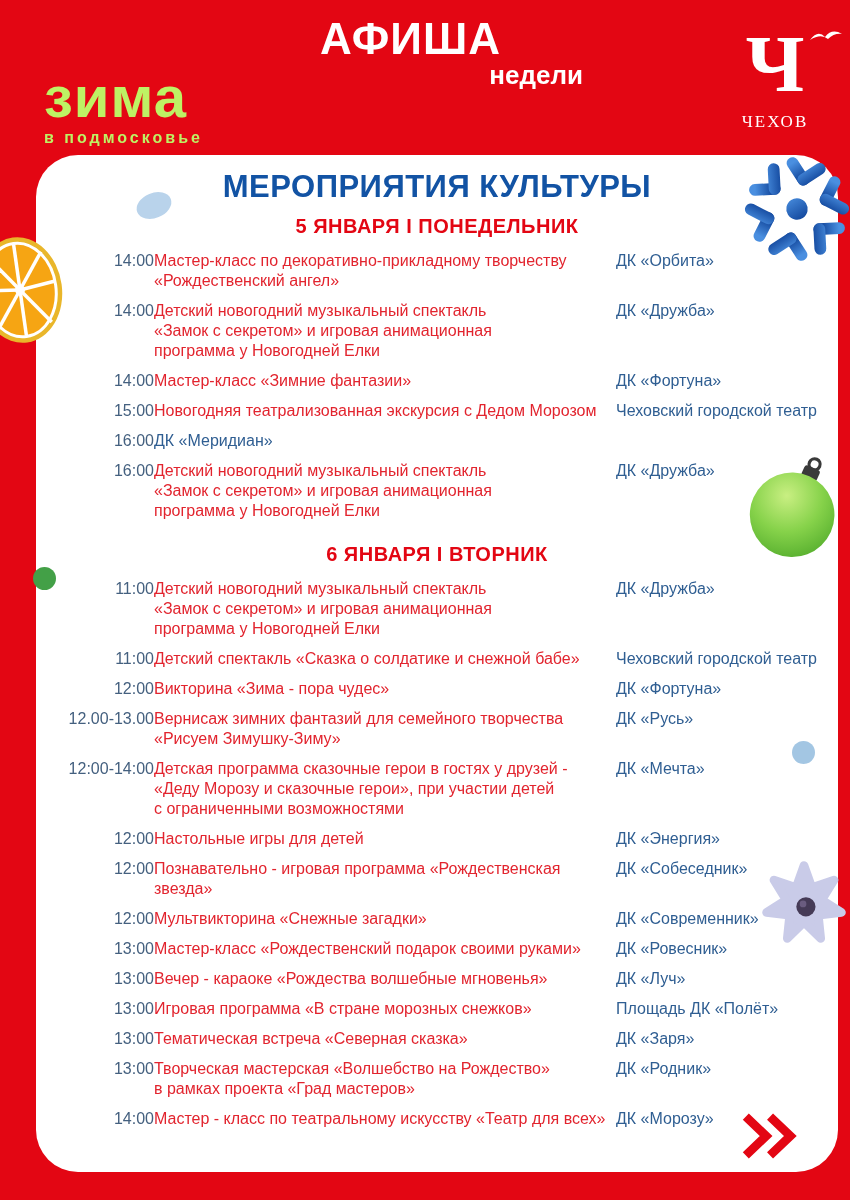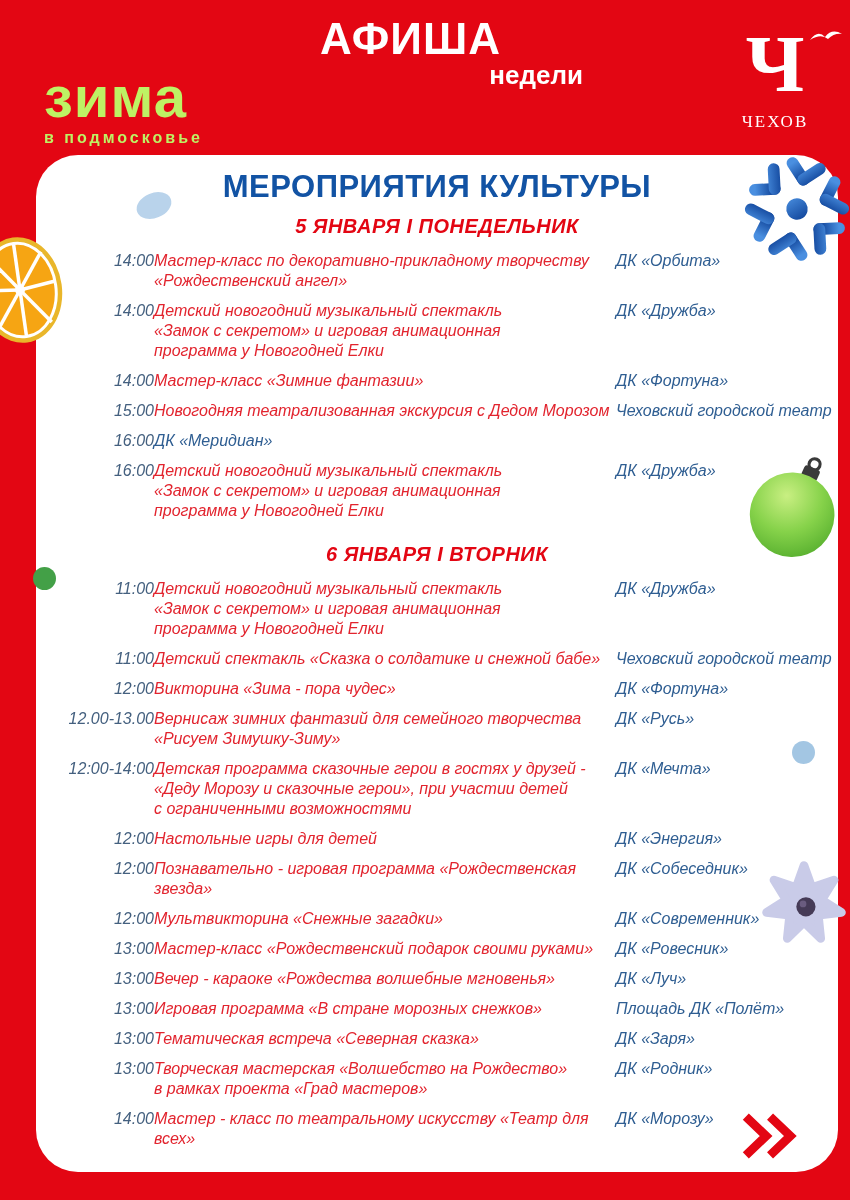--- a/index.html
+++ b/index.html
@@ -31,21 +31,21 @@
   .logo-caption { font-size:17px; font-weight:400; letter-spacing:2px; margin-top:10px; }
   
   .card {
     position:absolute; left:12px; top:155px; right:12px; bottom:28px;
     background: var(--card-white); border-radius:42px;margin-left:24px;
   }
   .page-title {
     margin-top:14px; text-align:center;
     color: var(--heading-blue); font-size:31px; font-weight:900; letter-spacing:0.5px;
   }
-  .schedule { position:relative;font-style:italic; }
+  .schedule { position:relative; }
   .section-date {
     text-align:center; color: var(--background-red);
     font-size:20px; font-weight:800; letter-spacing:0.5px;
     margin-top:22px; margin-bottom:13px;
   }
   .section:first-child .section-date { margin-top:10px; }
   .event-row {
     display:grid; grid-template-columns:118px 462px auto; 
     margin-bottom:10px; font-size:16px; line-height:20px;
   }

